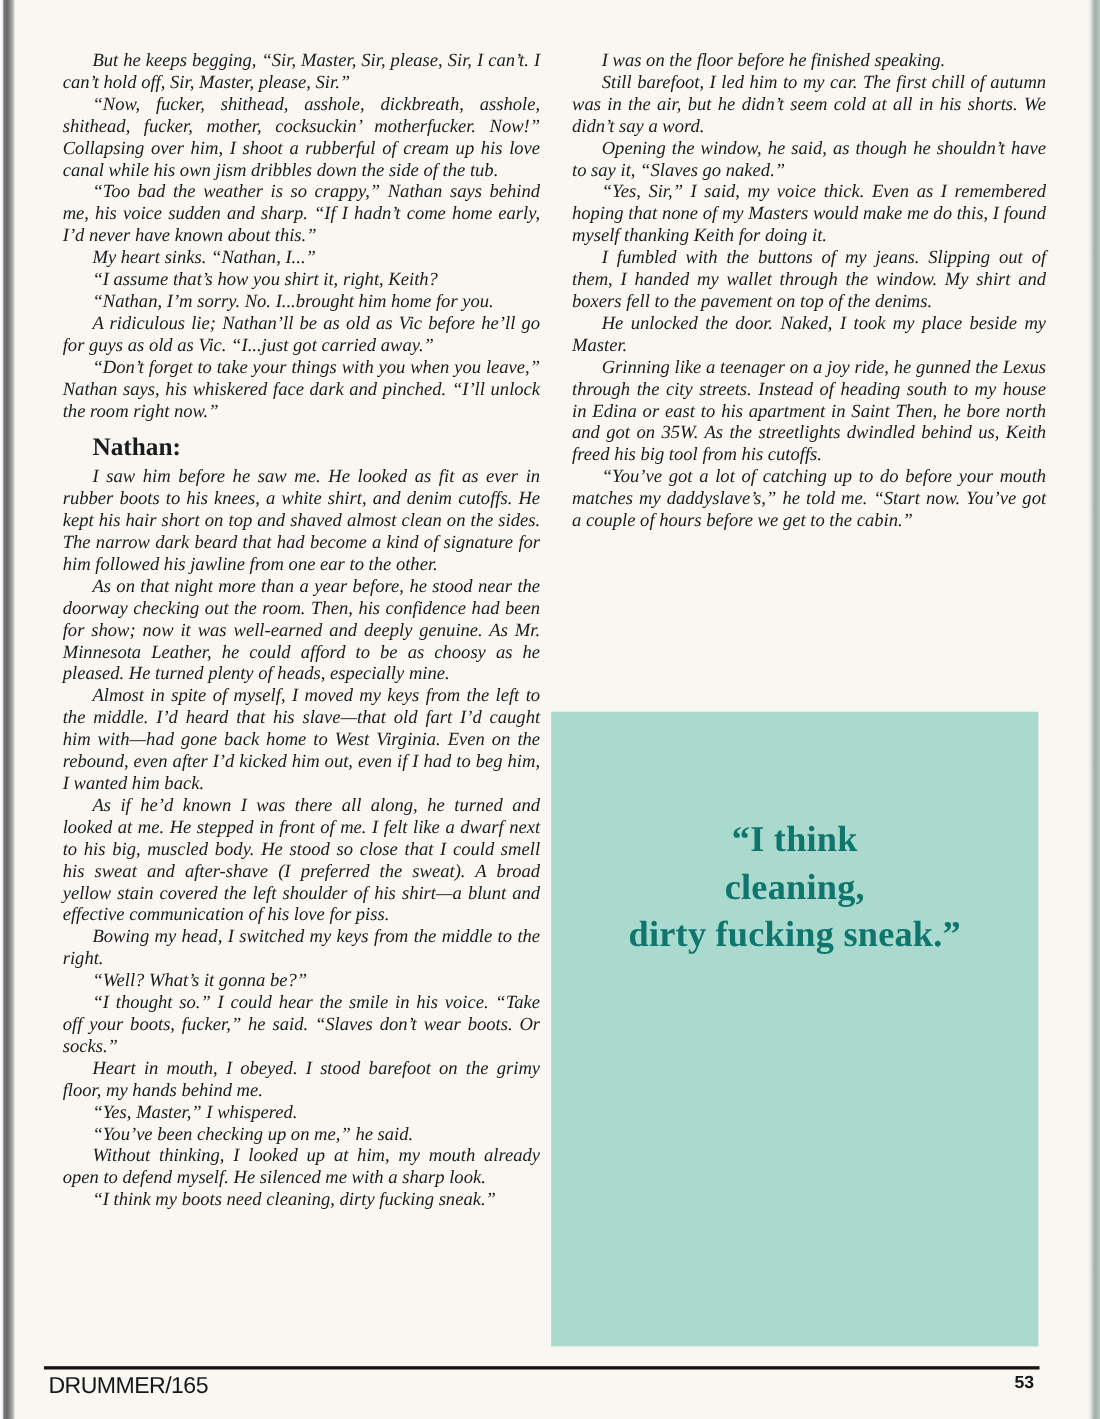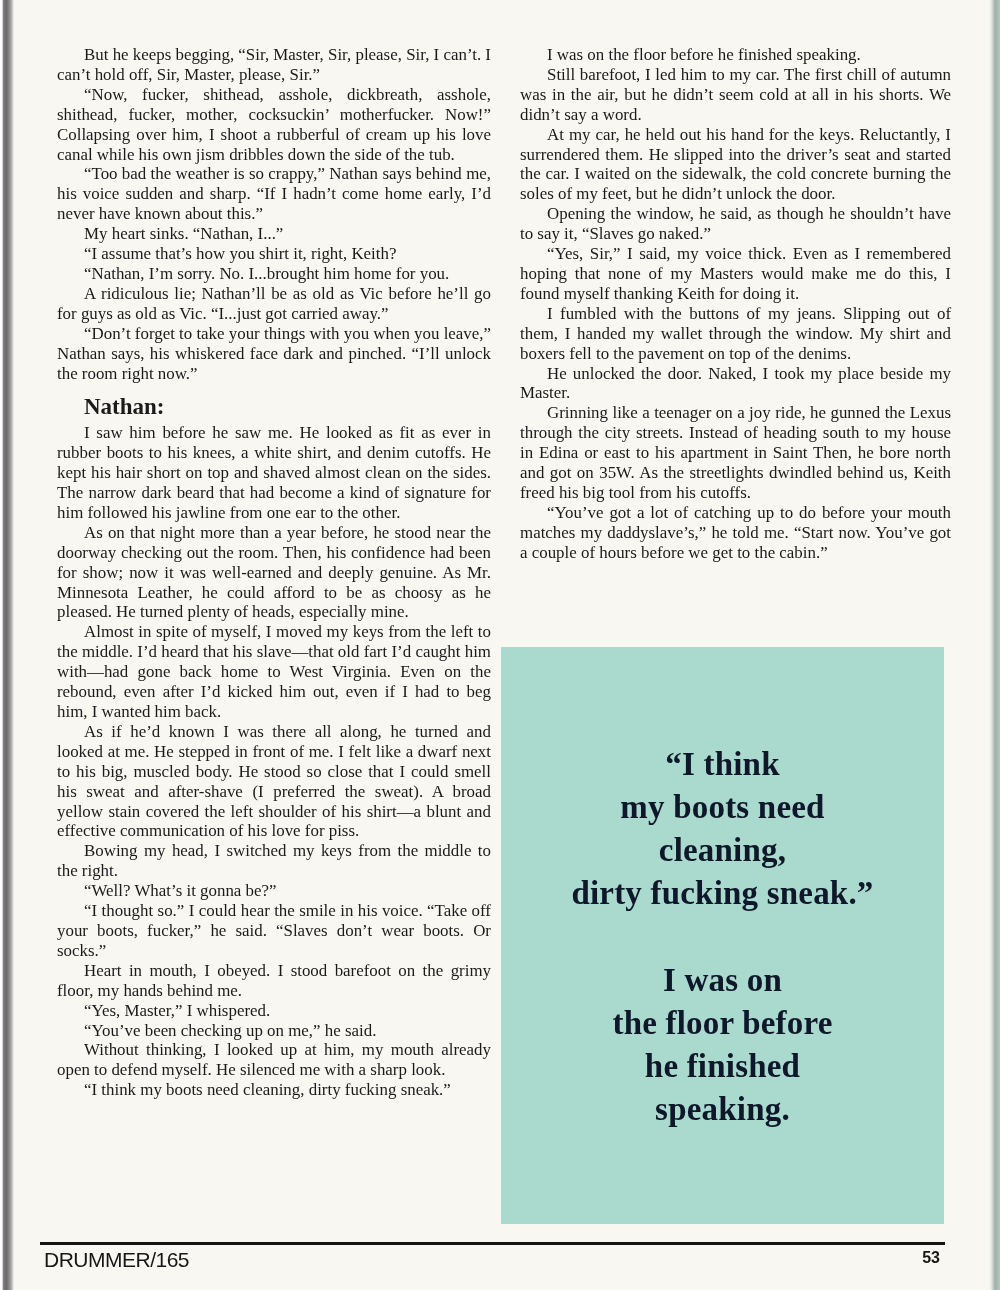--- a/index.html
+++ b/index.html
@@ -17,36 +17,36 @@
   }
   .page-edge-right{
     position:absolute;right:0;top:0;width:11px;height:1290px;
     background:linear-gradient(90deg,#f8f7f2 0%,#e6e9e5 20%,#9fb1a9 55%,#b9c6c0 100%);
   }
   .col{
     position:absolute;
     font-size:16.9px;line-height:19.9px;
     text-align:justify;
   }
-  .col p{margin:0;text-indent:27px;}
+  .col p{margin:0;text-indent:27px;font-style:italic;}
   .col-left{left:57px;top:45px;width:434px;}
   .col-right{left:520px;top:45px;width:431px;}
   .section-heading{
     font-size:23px;font-weight:bold;
     margin:14px 0 6px 27px;
   }
   .pull-quote{
     position:absolute;left:501px;top:647px;width:443px;height:577px;
     background:#aadacd;
     text-align:center;
   }
   .quote-block{
     font-weight:bold;
     font-size:33px;line-height:43px;
-    color:#0f172a;
+    color:#0f766e;
     letter-spacing:0.2px;
   }
   .quote-1{margin-top:96px;}
   .quote-2{margin-top:44px;}
   .footer-rule{
     position:absolute;left:40px;top:1242px;width:905px;height:3px;
     background:#141414;
   }
   .footer-journal{
     position:absolute;left:44px;top:1248px;
@@ -92,42 +92,34 @@
         <p>“You’ve been checking up on me,” he said.</p>
         <p>Without thinking, I looked up at him, my mouth already open to defend myself. He silenced me with a sharp look.</p>
         <p>“I think my boots need cleaning, dirty fucking sneak.”</p>
       </div>
   </div>
 
   <div class="col col-right">
     <div>
         <p>I was on the floor before he finished speaking.</p>
         <p>Still barefoot, I led him to my car. The first chill of autumn was in the air, but he didn’t seem cold at all in his shorts. We didn’t say a word.</p>
-        <p>At my car, he held out his hand for the keys. Reluctantly, I surrendered them. He slipped into the driver’s seat and started the car. I waited on the sidewalk, the cold concrete burning the soles of my feet, but he didn’t unlock the door.</p>
         <p>Opening the window, he said, as though he shouldn’t have to say it, “Slaves go naked.”</p>
         <p>“Yes, Sir,” I said, my voice thick. Even as I remembered hoping that none of my Masters would make me do this, I found myself thanking Keith for doing it.</p>
         <p>I fumbled with the buttons of my jeans. Slipping out of them, I handed my wallet through the window. My shirt and boxers fell to the pavement on top of the denims.</p>
         <p>He unlocked the door. Naked, I took my place beside my Master.</p>
         <p>Grinning like a teenager on a joy ride, he gunned the Lexus through the city streets. Instead of heading south to my house in Edina or east to his apartment in Saint Then, he bore north and got on 35W. As the streetlights dwindled behind us, Keith freed his big tool from his cutoffs.</p>
         <p>“You’ve got a lot of catching up to do before your mouth matches my daddyslave’s,” he told me. “Start now. You’ve got a couple of hours before we get to the cabin.”</p>
       </div>
   </div>
 
   <div class="pull-quote">
     <div class="quote-block quote-1">
         <div>“I think</div>
-        <div>my boots need</div>
         <div>cleaning,</div>
         <div>dirty fucking sneak.”</div>
-      </div>
-    <div class="quote-block quote-2">
-        <div>I was on</div>
-        <div>the floor before</div>
-        <div>he finished</div>
-        <div>speaking.</div>
       </div>
   </div>
 
   <div class="footer-rule"></div>
   <div class="footer-journal">DRUMMER/165</div>
   <div class="footer-pagenum">53</div>
 
   <div class="page-edge-right"></div>
 
 </div>

